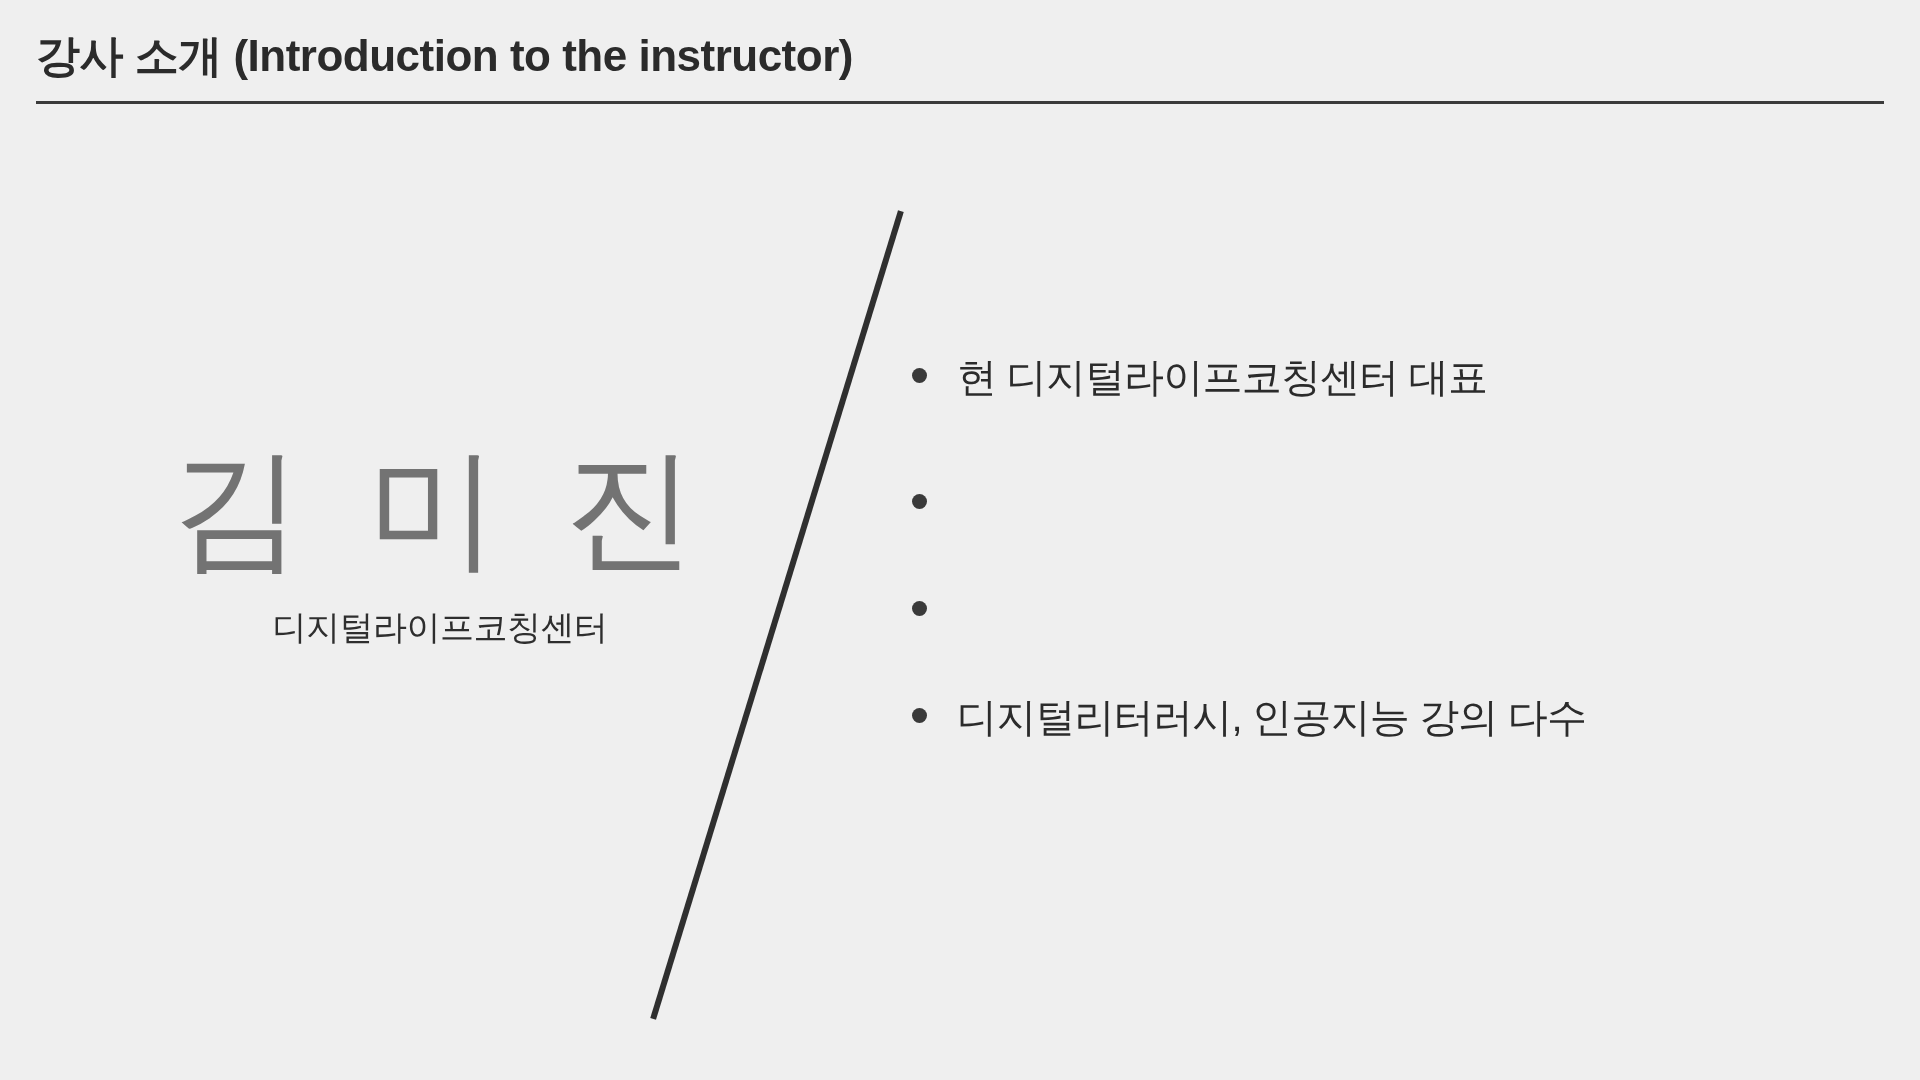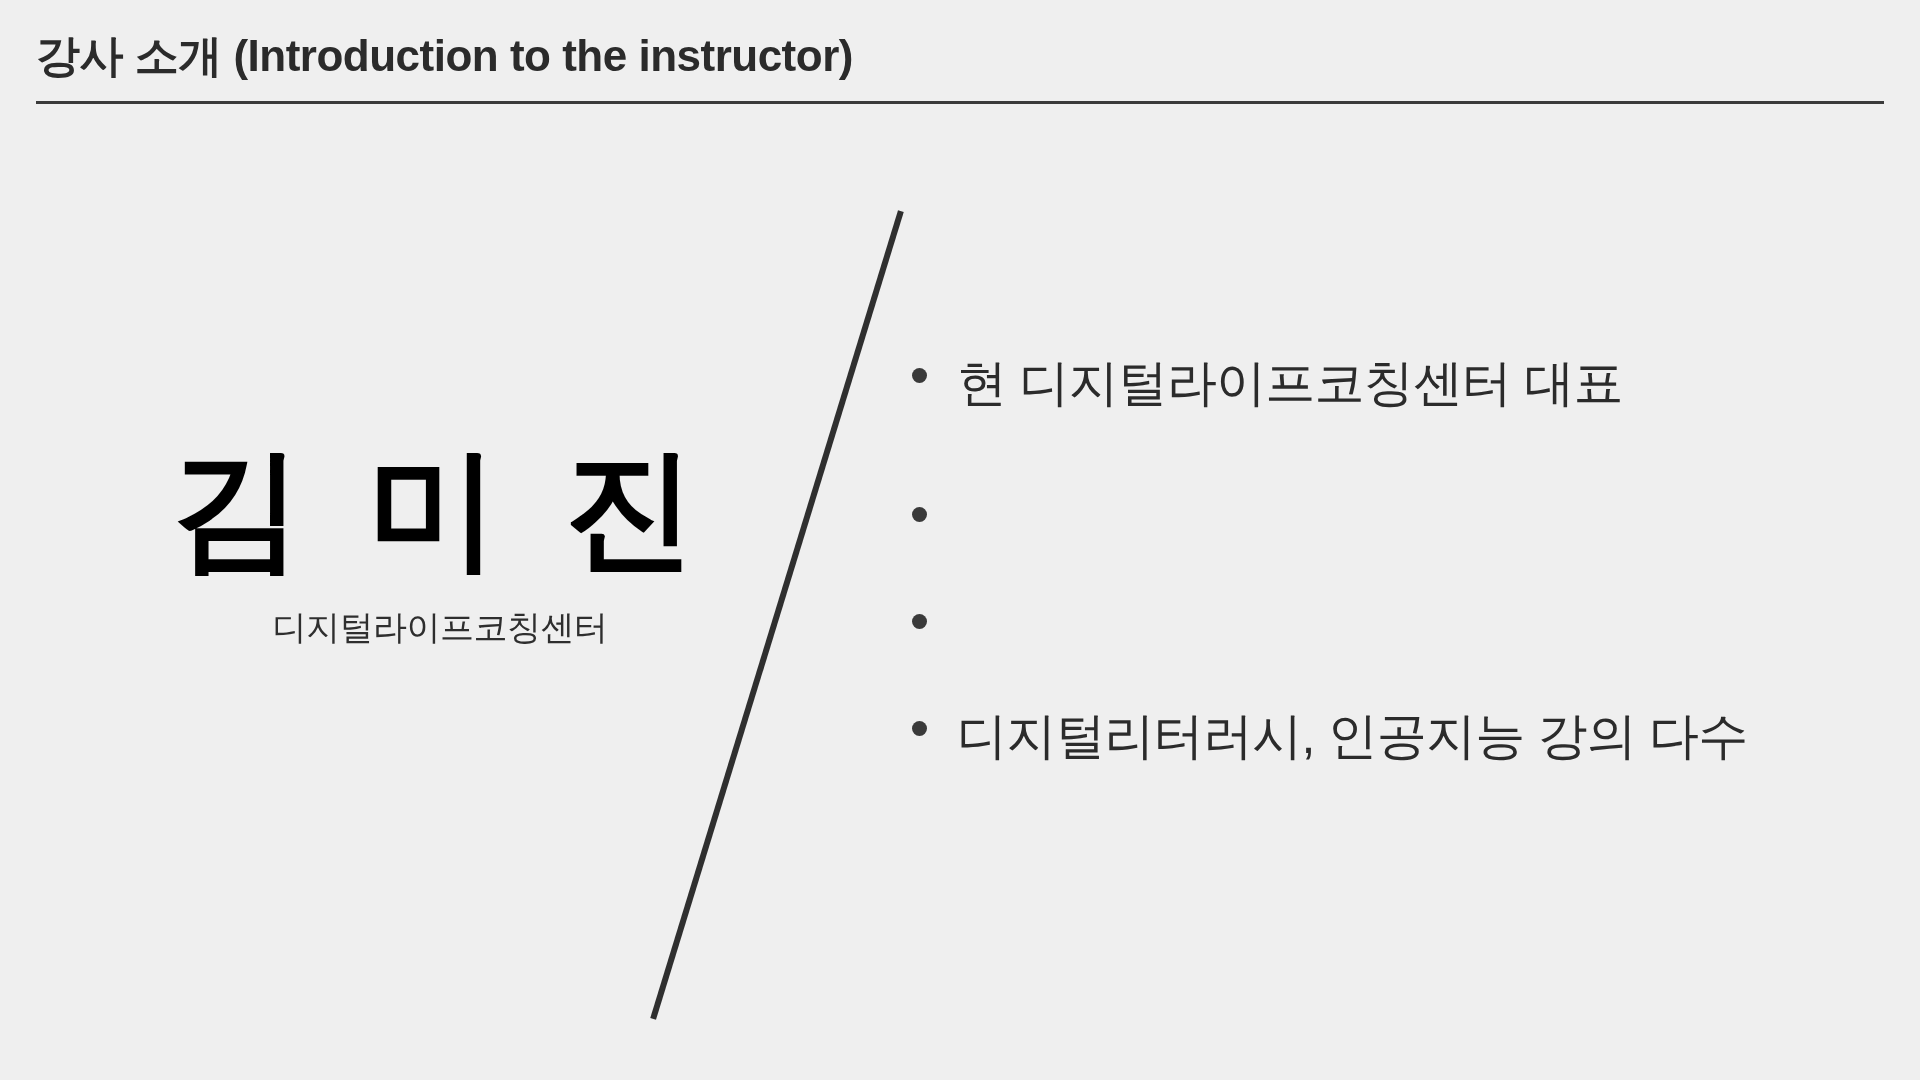--- a/index.html
+++ b/index.html
@@ -57,24 +57,24 @@
   
   .name-block {
     position: absolute;
     left: 90px;
     top: 440px;
     width: 700px;
     text-align: center;
   }
   .person-name {
     font-size: 132px;
-    font-weight: 700;
+    font-weight: 400;
     letter-spacing: 14px;
     line-height: 1.05;
-    color: #000000;
+    color: #737373;
   }
   .person-org {
     margin-top: 26px;
     font-size: 34px;
     font-weight: 400;
     letter-spacing: -0.5px;
     color: #2e2e2e;
   }
 
   
@@ -95,21 +95,21 @@
   .bullet-dot {
     flex: 0 0 auto;
     width: 15px;
     height: 15px;
     border-radius: 50%;
     background: #3a3a3a;
     margin-top: 16px;
     margin-right: 30px;
   }
   .bullet-text {
-    font-size: 50px;
+    font-size: 40px;
     font-weight: 500;
     line-height: 1.25;
     letter-spacing: -0.8px;
     color: #2b2b2b;
     white-space: nowrap;
   }
 </style>
 </head>
 <body>
 

